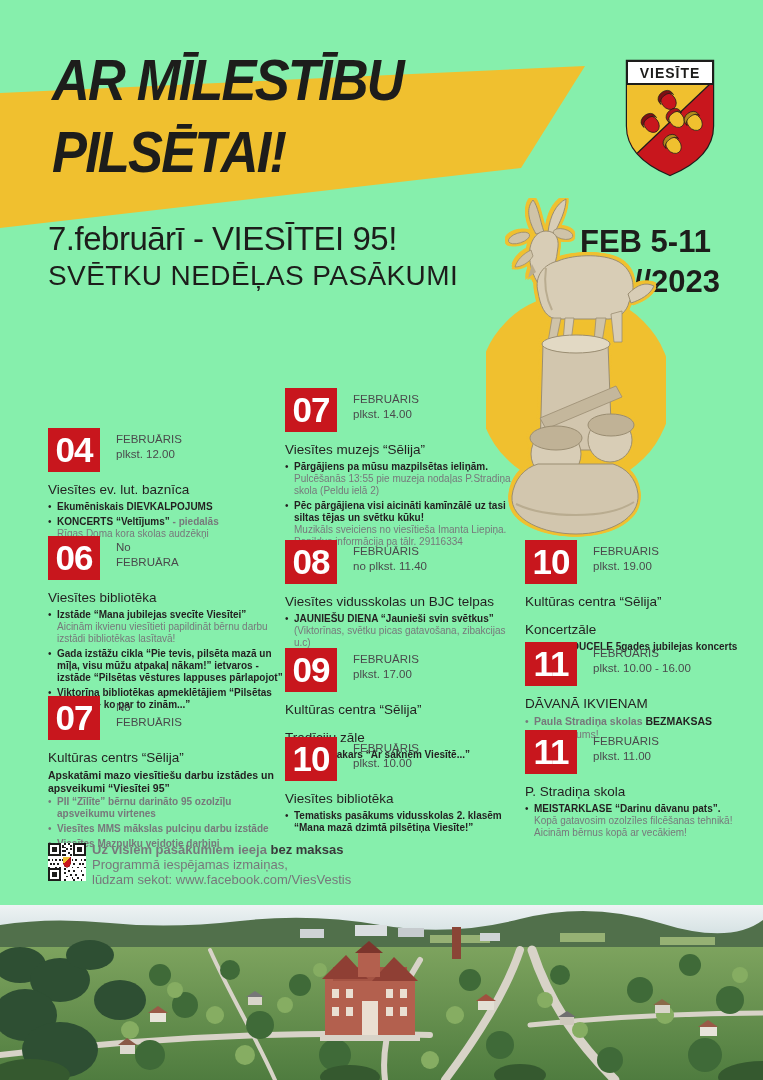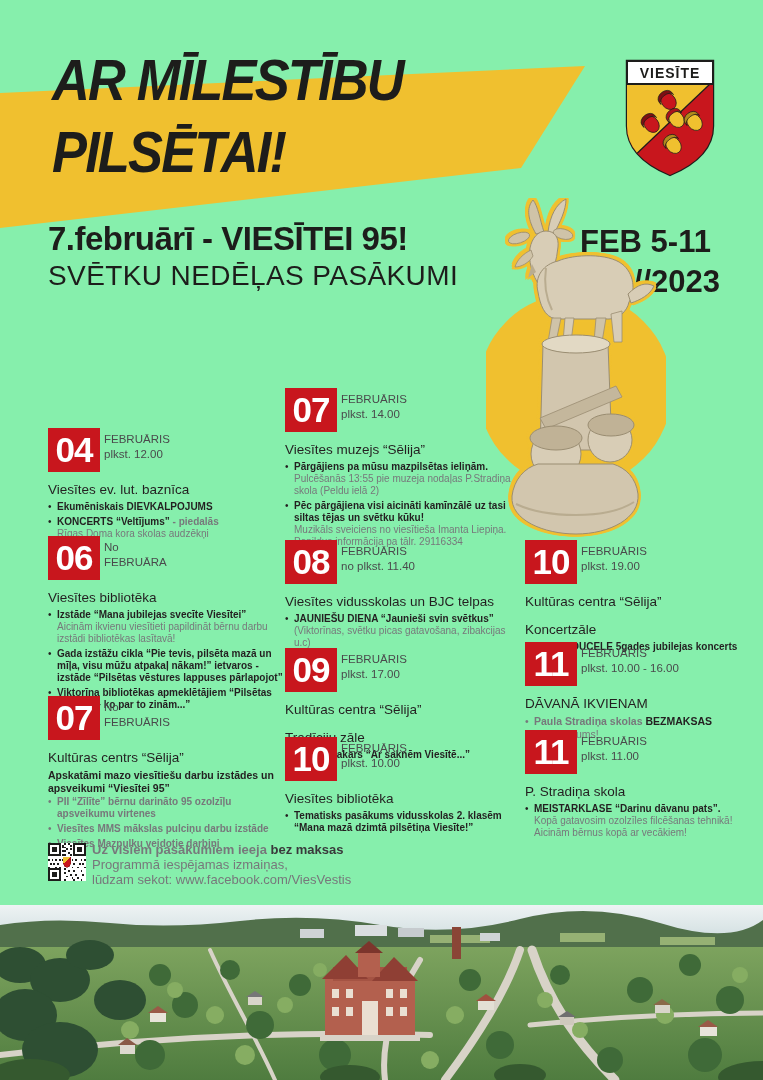--- a/index.html
+++ b/index.html
@@ -5,28 +5,28 @@
   html,body{margin:0;padding:0;background:#e9e9e9}
   .poster{position:relative;width:763px;height:1080px;background:#86efac;overflow:hidden;
           font-family:"Liberation Sans",sans-serif;color:#1d1d1b}
   .abs{position:absolute}
 
   
   .band{left:0;top:58px;width:610px;height:175px;background:#F0C02F;
         clip-path:polygon(0 35px,585px 8px,521px 110px,0 170px)}
   .title{font-weight:bold;font-style:italic;font-size:57px;line-height:1;
          letter-spacing:-2px;transform:scaleX(.92);transform-origin:left top;white-space:nowrap}
-  .sub-bold{font-size:33px;font-weight:bold;white-space:nowrap;letter-spacing:-.5px}
+  .sub-bold{font-size:33px;font-weight:normal;white-space:nowrap;letter-spacing:-.5px}
   .sub{font-size:28px;white-space:nowrap;letter-spacing:.4px;color:#1d1d1b}
   .feb{font-size:31px;font-weight:bold;letter-spacing:0;white-space:nowrap}
   .feb2{text-align:right}
 
   
   .event{width:235px}
-  .ev-head{display:flex;gap:4px;align-items:flex-start}
+  .ev-head{display:flex;gap:16px;align-items:flex-start}
   .daybox{width:52px;height:44px;background:#C8161D;color:#fff;font-size:35px;font-weight:bold;
           display:flex;align-items:center;justify-content:center;flex:0 0 auto;letter-spacing:-1px}
   .dlines{padding-top:4px}
   .dl{font-size:11.5px;line-height:1.32;color:#4a4a4c}
   .venue{font-size:13.5px;font-weight:normal;margin:10px 0 3px;line-height:1.18;color:#231f20}
   .venue.tight{margin-top:12px}
   .intro{font-size:10.5px;font-weight:bold;margin:1px 0 2px;line-height:1.2;color:#231f20}
   ul.items{list-style:none;margin:2px 0 0;padding:0;font-size:10px;line-height:12px}
   ul.items li{position:relative;padding-left:9px;margin-bottom:3px}
   ul.items li::before{content:"\2022";position:absolute;left:0;top:0}

